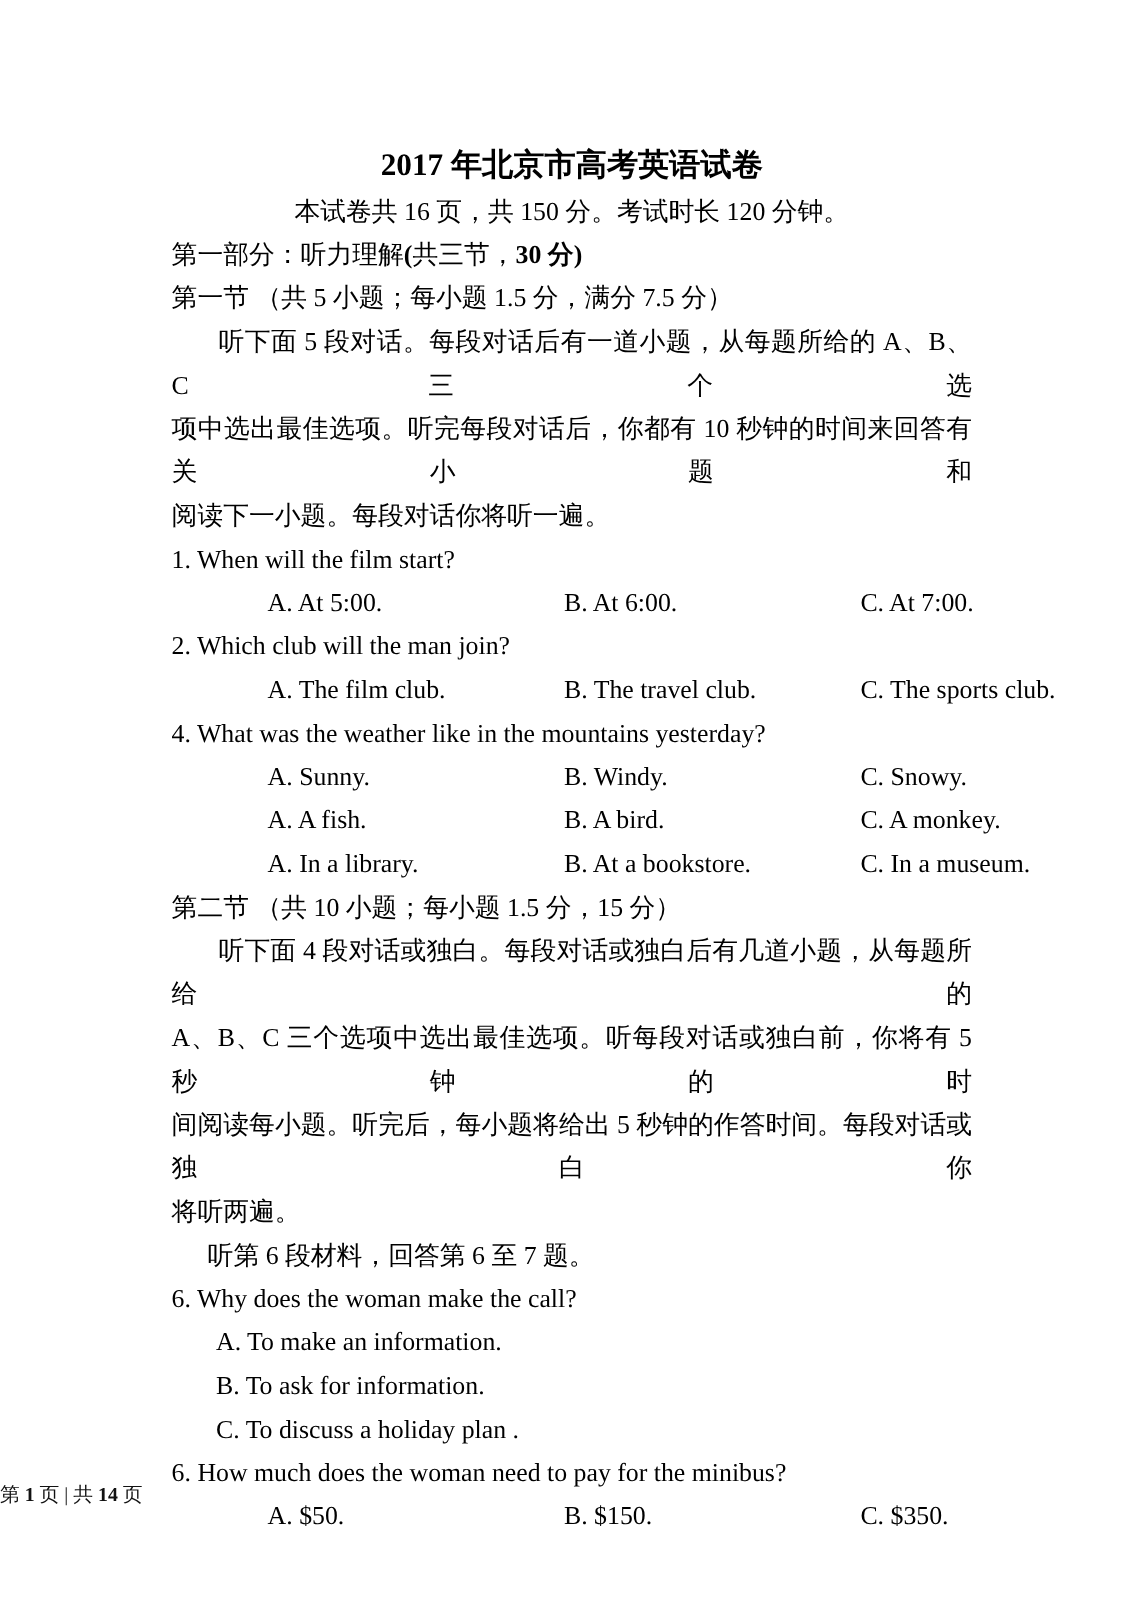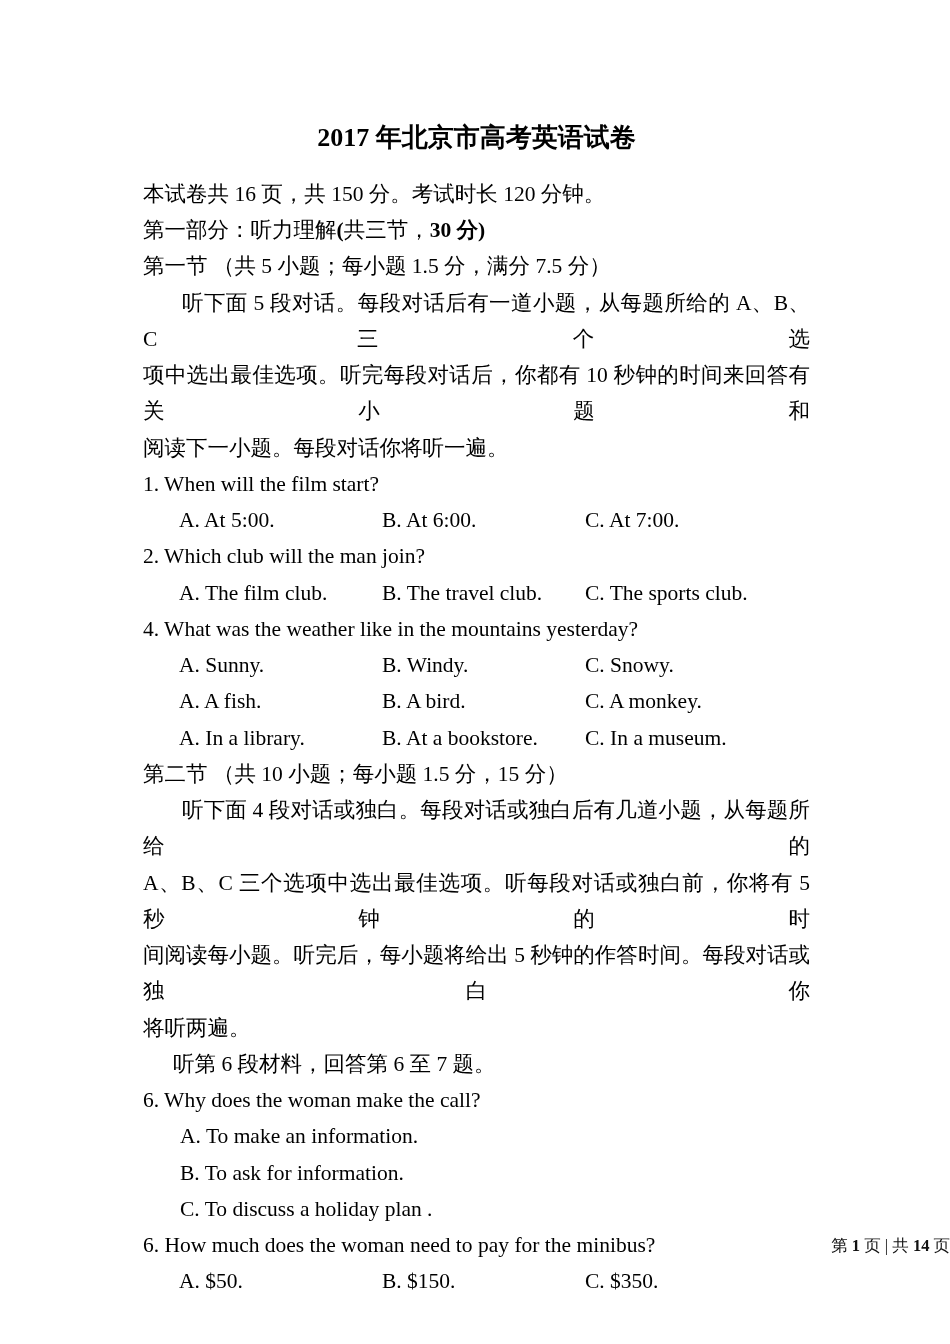--- a/index.html
+++ b/index.html
@@ -29,21 +29,21 @@
   }
   .doc-title {
     margin-top: 118px;
     text-align: center;
     font-weight: bold;
     font-size: 26px;
     line-height: 40px;
     white-space: pre;
   }
   .doc-subtitle {
-    margin-top: 18px;
+    text-align: center;
     font-size: 21.5px;
     line-height: 36px;
     white-space: pre;
   }
   .doc-body {
     margin-top: 0;
     font-size: 21.5px;
   }
   .line {
     line-height: 36.25px;
@@ -53,31 +53,32 @@
   .fill {
     white-space: normal;
     text-align: justify;
     text-align-last: justify;
   }
   .opts .opt-cell {
     display: inline-block;
     width: 203px;
     white-space: pre;
     vertical-align: top;
+    margin-left: 44px;
   }
   .opts .opt-cell:last-child {
     width: auto;
   }
   .bold { font-weight: bold; }
   .footer {
     position: absolute;
     left: 0;
     top: 1234px;
     width: 950px;
-    text-align: right;
+    text-align: left;
     font-size: 16.5px;
     line-height: 24px;
     color: #111111;
     white-space: pre;
   }
 </style>
 </head>
 <body>
 
 <div class="page">

